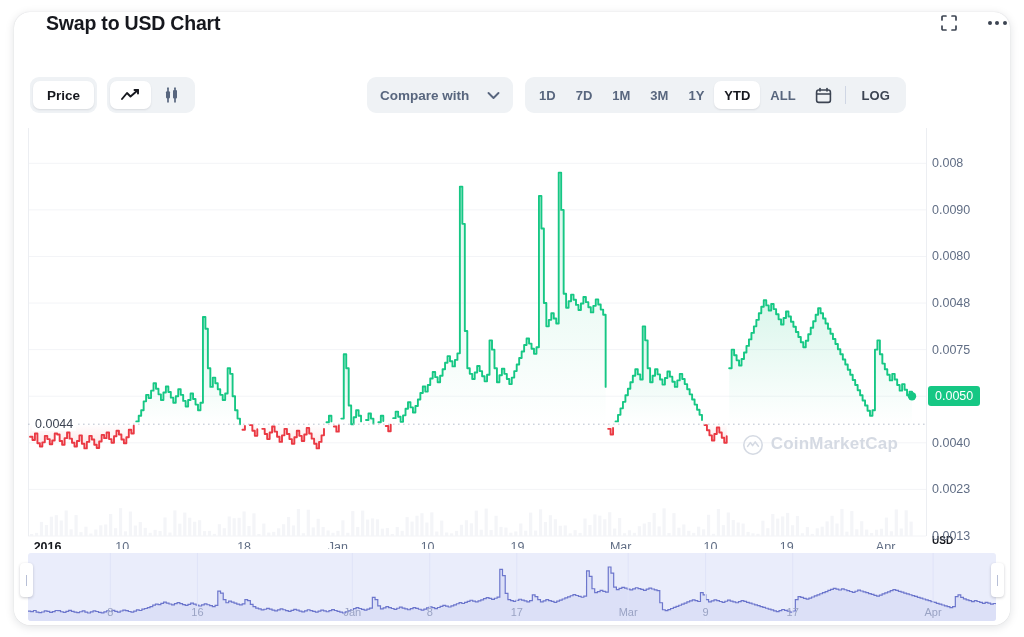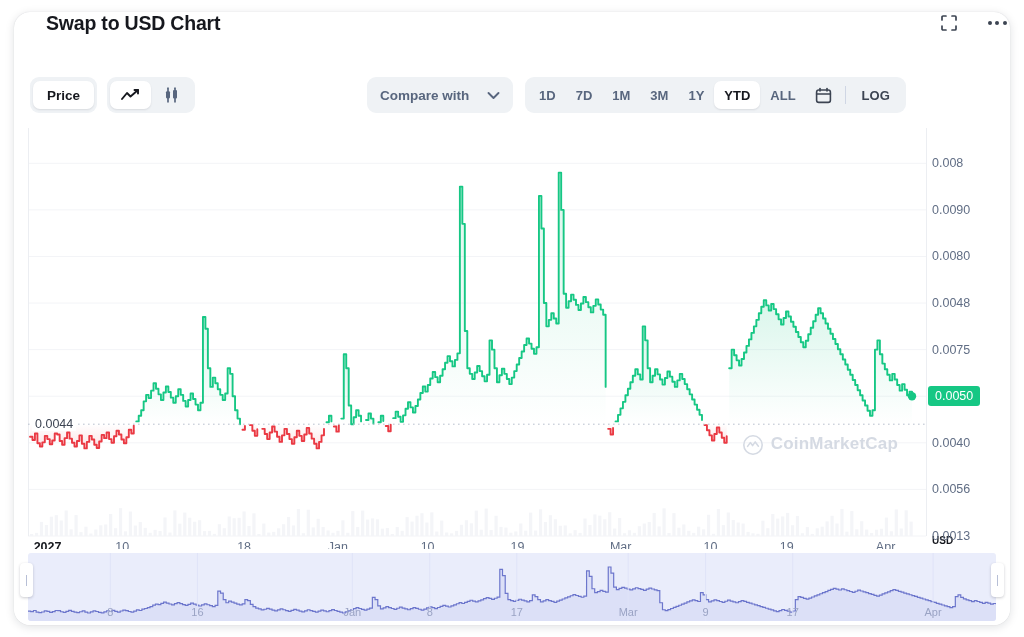--- a/index.html
+++ b/index.html
@@ -502,28 +502,28 @@
 
     <div class="yaxis" id="yaxis">
       <div class="yunit">USD</div>
     <div class="ytick" style="top: 39.2941px;">0.008</div>
         <div class="ytick" style="top: 85.8824px; text-align: center;">0.0090</div>
         <div class="ytick" style="top: 132.471px;">0.0080</div>
         <div class="ytick" style="top: 179.059px;">0.0048</div>
         <div class="ytick" style="top: 225.647px;">0.0075</div>
         <div class="ytick" style="top: 272.235px;">0.0050</div>
         <div class="ytick" style="top: 318.824px;">0.0040</div>
-        <div class="ytick" style="top: 365.412px;">0.0056</div>
+        <div class="ytick" style="top: 365.412px;">0.0023</div>
         <div class="ytick" style="top: 412px;">0.0013</div>
         <div class="ybadge" style="top: 272.235px;">0.0050</div>
       </div>
   </div>
 
   <div class="xaxis" id="xaxis">
-      <div class="xtick bold" style="left: 19.592px;">2027</div>
+      <div class="xtick bold" style="left: 19.592px;">2016</div>
       <div class="xtick" style="left: 94.29px;">10</div>
       <div class="xtick" style="left: 184.09px; margin-left: 32px;">18</div>
       <div class="xtick" style="left: 309.81px;">Jan</div>
       <div class="xtick" style="left: 399.61px;">10</div>
       <div class="xtick" style="left: 489.41px;">19</div>
       <div class="xtick" style="left: 592.68px;">Mar</div>
       <div class="xtick" style="left: 682.48px;">10</div>
       <div class="xtick" style="left: 758.81px;">19</div>
       <div class="xtick" style="left: 857.59px;">Apr</div>
     </div>

